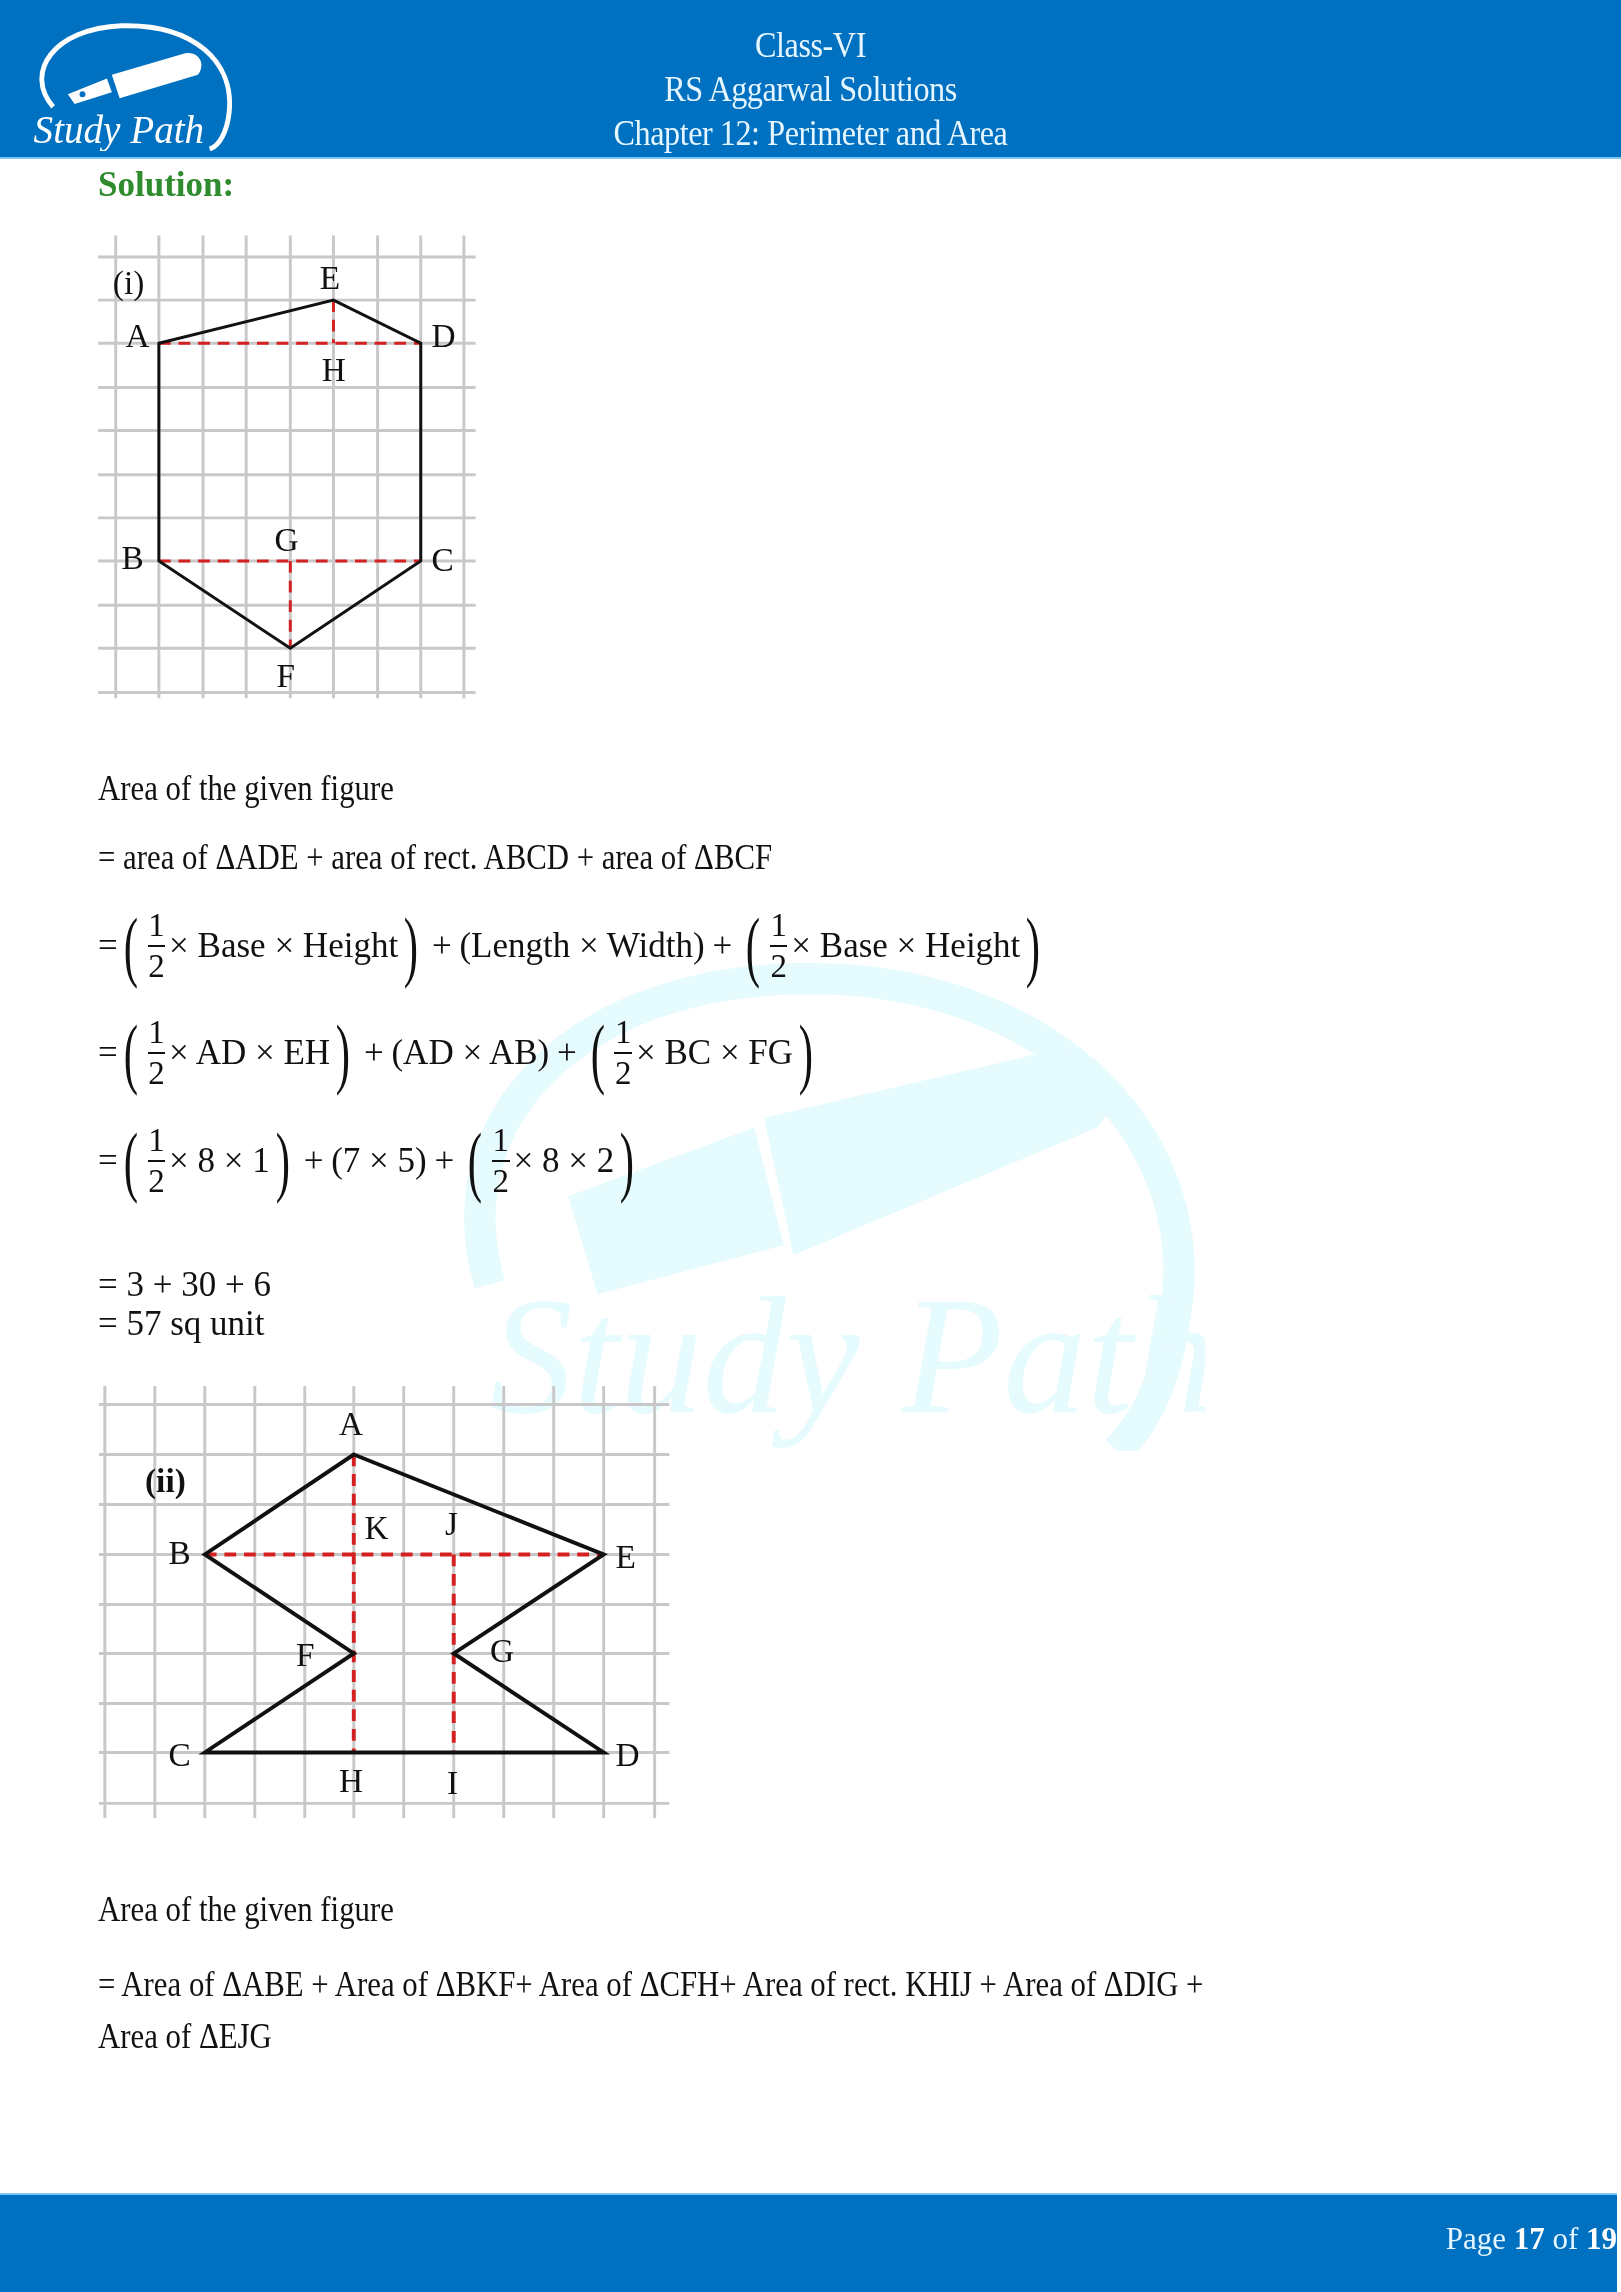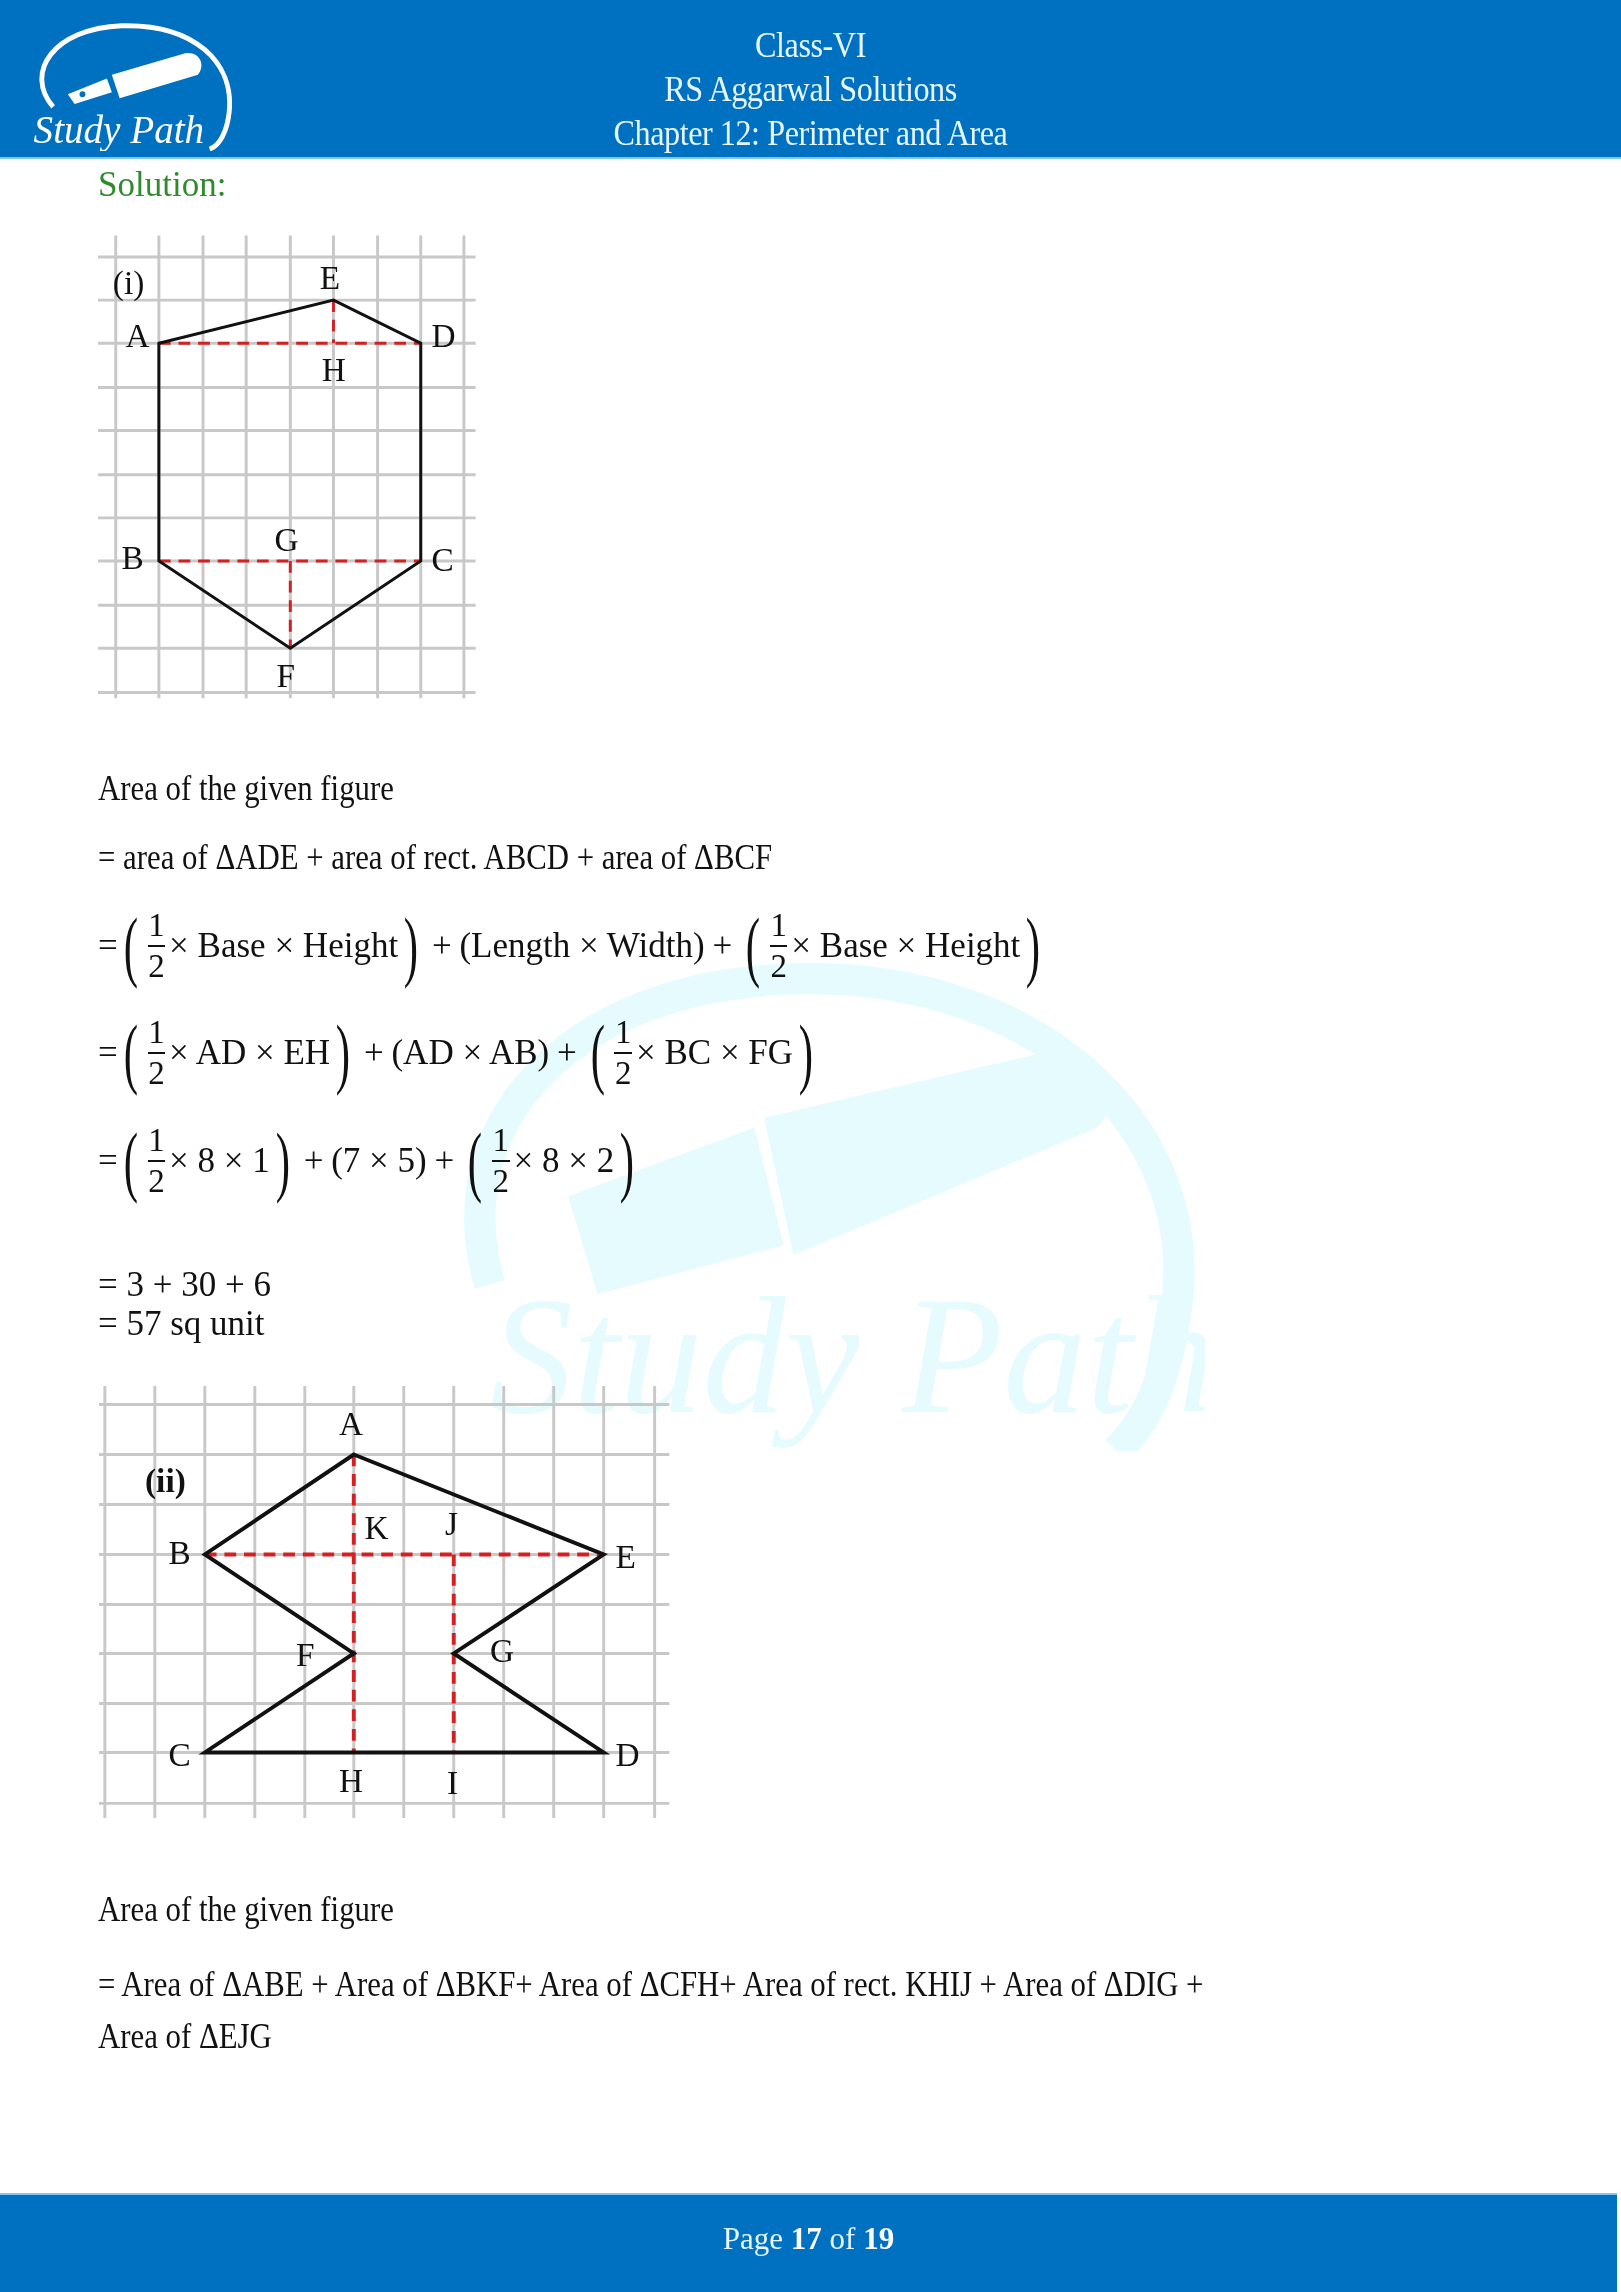--- a/index.html
+++ b/index.html
@@ -17,27 +17,27 @@
     text-align: center; color: #e6f6ff; font-size: 35px; line-height: 44px;
     font-family: "Liberation Serif", serif; letter-spacing: -0.5px;
   }
   .header-lines div { transform: scaleX(0.92); }
   .logo { position: absolute; left: 13.7px; top: 13.7px; width: 225px; height: 137px; }
   .footer {
     position: absolute; left: 0; top: 2193px; width: 1617px; height: 100px;
     background: #0070c0; border-top: 2px solid #7fc6f0;
   }
   .footer-text {
-    position: absolute; left: 0; width: 100%; top: 25.5px; text-align: center;
+    position: absolute; left: 0; width: 100%; top: 25.5px; text-align: right;
     color: #e6f6ff; font-size: 31px;
   }
   .footer-text .num { font-weight: bold; color: #ffffff; }
   .watermark { position: absolute; left: 431px; top: 961px; width: 774px; height: 490px; }
   .solution-label {
-    position: absolute; left: 98px; top: 165px; font-size: 35px; font-weight: normal;
+    position: absolute; left: 98px; top: 165px; font-size: 35px; font-weight: bold;
     color: #2e8b2e;
     text-align: right;
   }
   .text-line {
     position: absolute; left: 98px; font-size: 35px; white-space: nowrap;
     transform-origin: left center; transform: scaleX(0.88);
   }
   .math-line { position: absolute; left: 98px; font-size: 35px; white-space: nowrap; display: flex; align-items: center; }
   .frac { display: inline-flex; flex-direction: column; align-items: center; line-height: 1; font-size: 33px; margin: 0 3.9px; }
   .frac .bar { width: 17.6px; border-top: 2px solid #111; margin: 2.9px 0; }

